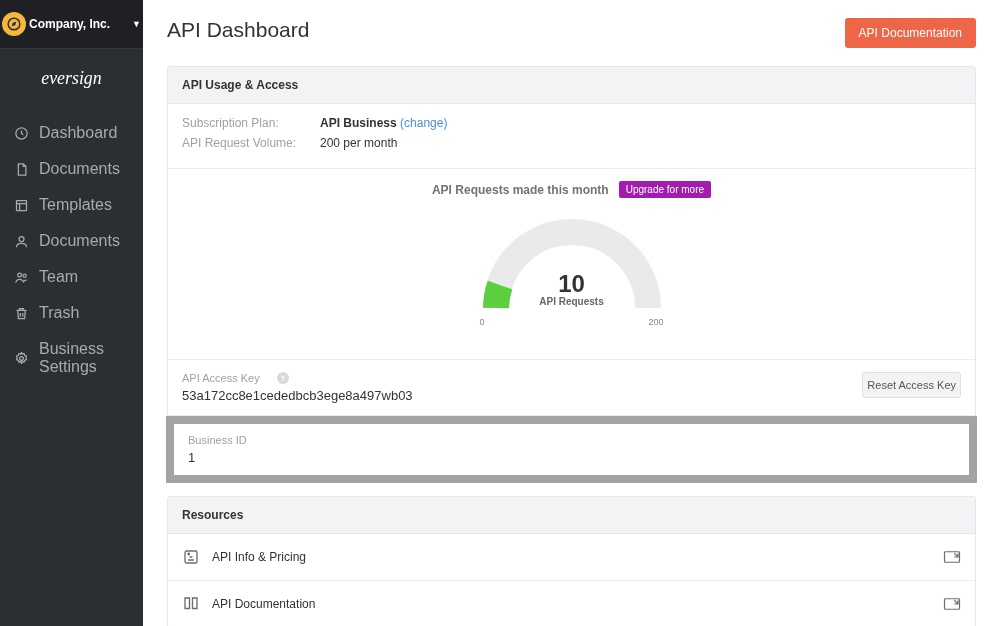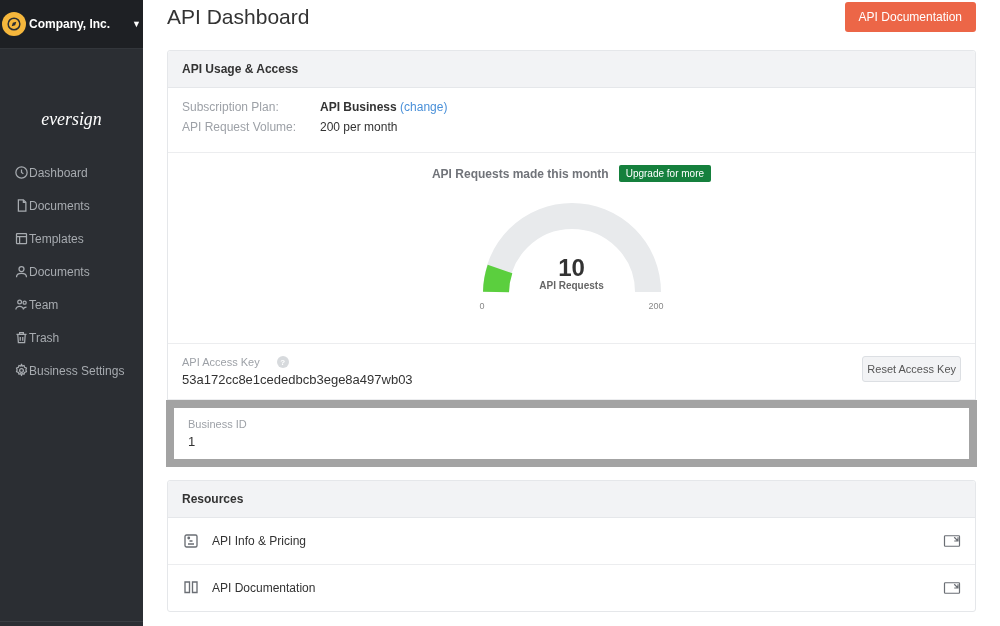--- a/index.html
+++ b/index.html
@@ -7,50 +7,50 @@
     
     .app { display: flex; min-height: 626px; width: 1000px; }
     
     
     .sidebar { width: 143px; background: #2b2e33; color: #aeb2b8; display: flex; flex-direction: column; flex-shrink: 0; }
     .sidebar-header { display: flex; align-items: center; gap: 3px; padding: 12px 2px; background: #1e2024; border-bottom: 1px solid #33363b; }
     .compass-icon { width: 24px; height: 24px; border-radius: 50%; background: #f6b73c; display: flex; align-items: center; justify-content: center; color: #2b2e33; flex-shrink: 0; }
     .company-name { color: #ffffff; font-size: 12px; font-weight: 600; flex: 1; white-space: nowrap; }
     .chevron-down { color: #fff; font-size: 9px; }
     
-    .logo-area { padding: 18px 0 22px; text-align: center; margin-top: 41px; }
+    .logo-area { padding: 18px 0 22px; text-align: center; }
     .logo-area svg { width: 105px; }
     
     .nav { list-style: none; }
-    .nav-item { display: flex; align-items: center; padding: 9px 14px; color: #a7abb0; font-size: 12px; cursor: pointer; }
+    .nav-item { display: flex; align-items: center; gap: 10px; padding: 9px 14px; color: #a7abb0; font-size: 16px; cursor: pointer; }
     .nav-icon { width: 15px; height: 15px; display: flex; align-items: center; justify-content: center; flex-shrink: 0; }
     
     .help-footer { margin-top: auto; padding: 14px; border-top: 1px solid #3a3d42; display: flex; align-items: center; gap: 10px; color: #a7abb0; font-size: 12px; cursor: pointer; }
     
     
     .main { flex: 1; background: #ffffff; overflow: auto; }
-    .main-header { display: flex; align-items: center; justify-content: space-between; padding: 2px 24px 18px 24px; }
+    .main-header { display: flex; justify-content: space-between; padding: 18px 24px 18px 24px; }
     .page-title { font-size: 21px; font-weight: 400; color: #333; }
     .btn-primary { background: #ec6647; color: #fff; border: none; padding: 8px 14px; font-size: 12px; border-radius: 3px; cursor: pointer; font-weight: 500; }
     
     .content { padding: 0 24px 24px; }
     
     .panel { border: 1px solid #e5e7ea; border-radius: 3px; margin-bottom: 14px; background: #fff; }
     .panel-header { background: #f2f3f5; padding: 11px 14px; font-size: 12px; font-weight: 600; border-bottom: 1px solid #e5e7ea; border-radius: 3px 3px 0 0; }
     
     .sub-section { padding: 12px 14px; border-bottom: 1px solid #ecedef; }
     .sub-section:last-child { border-bottom: none; }
     
     .kv-row { display: flex; gap: 18px; font-size: 12px; margin-bottom: 6px; }
     .kv-label { color: #9da1a7; width: 120px; }
     .kv-value { color: #333; }
     .link-change { color: #4a90d9; cursor: pointer; }
     
     .requests-header { text-align: center; font-size: 12px; color: #707379; margin-bottom: 8px; font-weight: 600; display: flex; align-items: center; justify-content: center; gap: 10px; }
-    .upgrade-badge { background: #15803d; color: #fff; font-size: 10px; padding: 3px 7px; border-radius: 2px; cursor: pointer; font-weight: 500; }
+    .upgrade-badge { background: #a21caf; color: #fff; font-size: 10px; padding: 3px 7px; border-radius: 2px; cursor: pointer; font-weight: 500; }
     
     .gauge-wrap { display: flex; flex-direction: column; align-items: center; padding: 10px 0 20px; }
     .gauge { width: 180px; height: 97px; position: relative; }
     .gauge-count { position: absolute; left: 50%; transform: translateX(-50%); bottom: 6px; text-align: center; }
     .gauge-number { font-size: 24px; font-weight: 700; color: #333; line-height: 1; }
     .gauge-subtext { font-size: 10px; color: #666; font-weight: 600; }
     .gauge-labels { width: 184px; display: flex; justify-content: space-between; font-size: 9px; color: #888; margin-top: 4px; }
     
     .access-key-row { display: flex; align-items: flex-start; justify-content: space-between; gap: 14px; }
     .access-key-left { flex: 1; }

